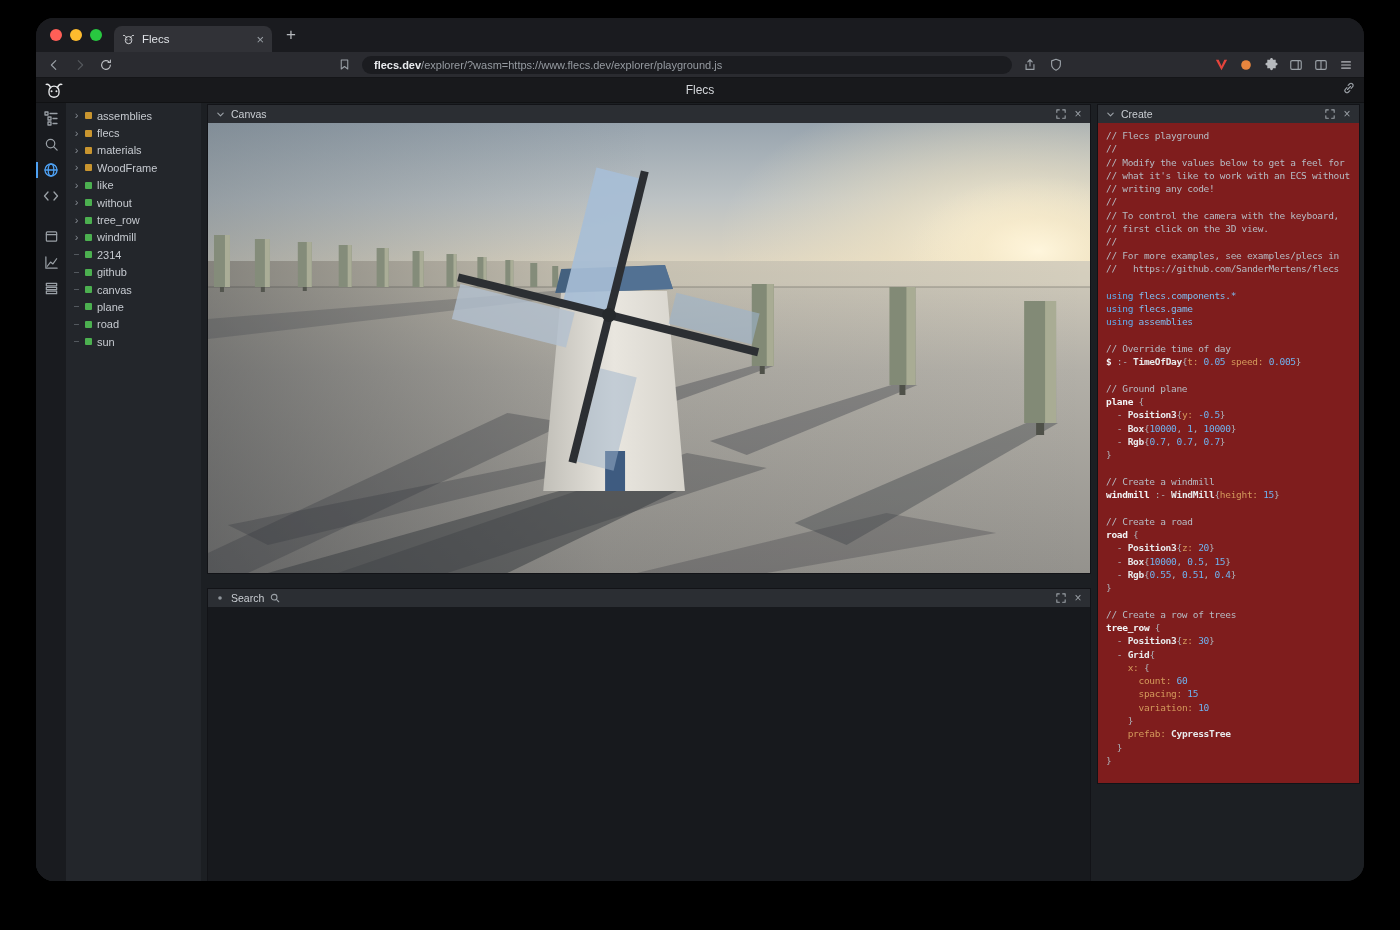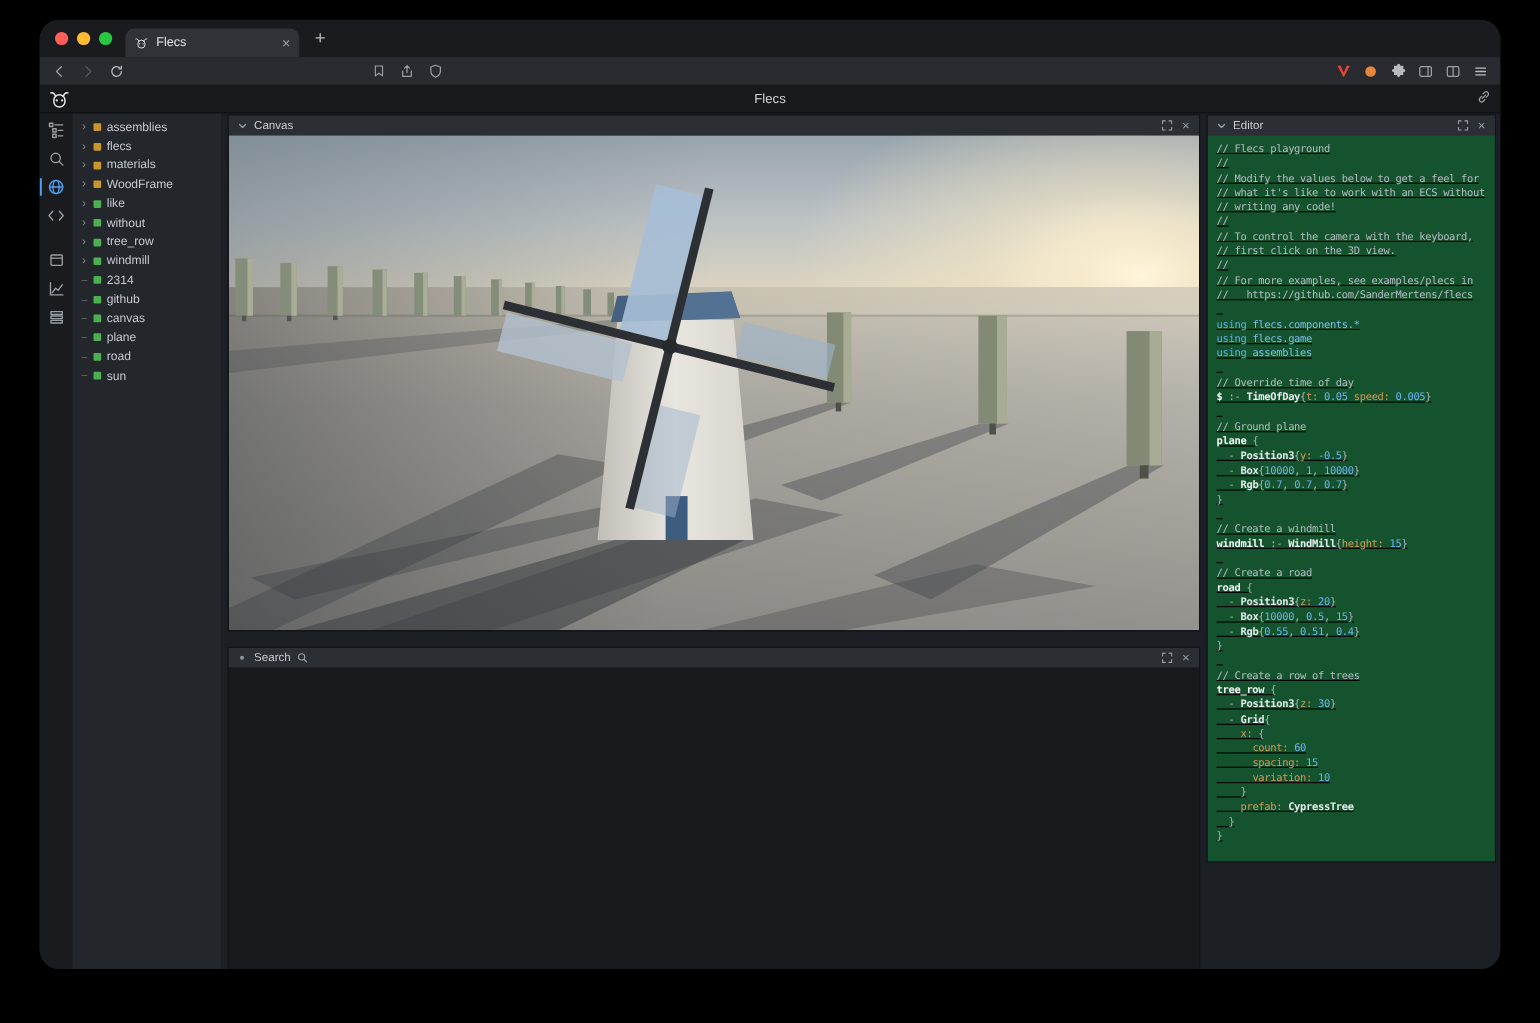--- a/index.html
+++ b/index.html
@@ -68,21 +68,21 @@
   .ph-close { color:#9aa0a6; font-size:12px; line-height:1; }
 
   .canvas-panel { margin-top:1px; }
   .canvas-body { height:450px; position:relative; overflow:hidden; }
   .canvas-body svg { display:block; }
 
   .search-panel { margin-top:14px;text-align:right; }
   .search-body { height:275px; background:#17191d; }
 
   .editor-panel { margin-top:1px; }
-  .editor-body { height:660px; background:#14532d; padding:6px 0 0 8px; overflow:hidden;text-decoration:underline; }
+  .editor-body { height:660px; background:#7f1d1d; padding:6px 0 0 8px; overflow:hidden; }
   .code { font-family:"DejaVu Sans Mono","Liberation Mono",monospace; font-size:9.5px;
           letter-spacing:-0.3px; line-height:13.3px; }
   .cl { height:13.3px; white-space:pre; }
   .cm  { color:#b6bcc4; }
   .kw  { color:#5fb0f2; }
   .mod { color:#7fbef2; }
   .ent { color:#f3f5f7; font-weight:bold; }
   .ty  { color:#e8eaec; font-weight:bold;text-align:right; }
   .prop{ color:#d49a5c; }
   .num { color:#6fb3f0; }
@@ -134,20 +134,24 @@
       <svg class="ic lite" width="14" height="14" viewBox="0 0 16 16">
           <path d="M13 8 a5 5 0 1 1 -1.5 -3.6"></path>
           <path d="M13 2.5 v2.7 h-2.7"></path>
         </svg>
       </span>
     <span class="nav-ic" style="margin-left:212px;">
       <svg class="ic" width="13" height="13" viewBox="0 0 16 16">
           <path d="M4 2.5 h8 v11 l-4 -3 -4 3 z"></path>
         </svg>
       </span>
+    <div class="urlfield" style="margin-left:0;">
+      <span class="url-domain">flecs.dev</span>
+        <span class="url-rest">/explorer/?wasm=https://www.flecs.dev/explorer/playground.js</span>
+    </div>
     <span class="nav-ic">
       <svg class="ic" width="14" height="14" viewBox="0 0 16 16">
           <path d="M8 2 v7 M5.5 4.5 L8 2 l2.5 2.5 M3.5 7.5 v5.5 h9 v-5.5"></path>
         </svg>
       </span>
     <span class="nav-ic">
       <svg class="ic" width="14" height="14" viewBox="0 0 16 16">
           <path d="M8 1.5 l5 1.8 v4.2 c0 3 -2.2 5.2 -5 6.5 C5.2 12.7 3 10.5 3 7.5 V3.3 z"></path>
         </svg>
       </span>
@@ -492,21 +496,21 @@
     </div>
 
     <div class="rightcol">
       <section class="panel editor-panel">
         <div class="panel-header">
           <span class="ph-icon">
             <svg class="ic" width="9" height="9" viewBox="0 0 10 10">
                 <path d="M2 3.5 L5 6.5 L8 3.5"></path>
               </svg>
             </span>
-          <span>Editor</span>
+          <span>Create</span>
           <span class="ph-spacer"></span>
           <span class="ph-icon">
             <svg class="ic" width="10" height="10" viewBox="0 0 12 12">
                 <path d="M1 4 V1 H4 M8 1 H11 V4 M11 8 V11 H8 M4 11 H1 V8"></path>
               </svg>
             </span>
           <span class="ph-icon ph-close">×</span>
         </div>
         <div class="editor-body">
           <pre class="code"><div class="cl"><span class="cm">// Flecs playground</span></div><div class="cl"><span class="cm">//</span></div><div class="cl"><span class="cm">// Modify the values below to get a feel for</span></div><div class="cl"><span class="cm">// what it's like to work with an ECS without</span></div><div class="cl"><span class="cm">// writing any code!</span></div><div class="cl"><span class="cm">//</span></div><div class="cl"><span class="cm">// To control the camera with the keyboard,</span></div><div class="cl"><span class="cm">// first click on the 3D view.</span></div><div class="cl"><span class="cm">//</span></div><div class="cl"><span class="cm">// For more examples, see examples/plecs in</span></div><div class="cl"><span class="cm">//   https://github.com/SanderMertens/flecs</span></div><div class="cl">&nbsp;</div><div class="cl"><span class="kw">using</span><span class="pl"> </span><span class="mod">flecs.components.*</span></div><div class="cl"><span class="kw">using</span><span class="pl"> </span><span class="mod">flecs.game</span></div><div class="cl"><span class="kw">using</span><span class="pl"> </span><span class="mod">assemblies</span></div><div class="cl">&nbsp;</div><div class="cl"><span class="cm">// Override time of day</span></div><div class="cl"><span class="ent">$</span><span class="pl"> :- </span><span class="ty">TimeOfDay</span><span class="pl">{</span><span class="prop">t:</span><span class="pl"> </span><span class="num">0.05</span><span class="pl"> </span><span class="prop">speed:</span><span class="pl"> </span><span class="num">0.005</span><span class="pl">}</span></div><div class="cl">&nbsp;</div><div class="cl"><span class="cm">// Ground plane</span></div><div class="cl"><span class="ent">plane</span><span class="pl"> {</span></div><div class="cl"><span class="pl">  - </span><span class="ty">Position3</span><span class="pl">{</span><span class="prop">y:</span><span class="pl"> </span><span class="num">-0.5</span><span class="pl">}</span></div><div class="cl"><span class="pl">  - </span><span class="ty">Box</span><span class="pl">{</span><span class="num">10000</span><span class="pl">, </span><span class="num">1</span><span class="pl">, </span><span class="num">10000</span><span class="pl">}</span></div><div class="cl"><span class="pl">  - </span><span class="ty">Rgb</span><span class="pl">{</span><span class="num">0.7</span><span class="pl">, </span><span class="num">0.7</span><span class="pl">, </span><span class="num">0.7</span><span class="pl">}</span></div><div class="cl"><span class="pl">}</span></div><div class="cl">&nbsp;</div><div class="cl"><span class="cm">// Create a windmill</span></div><div class="cl"><span class="ent">windmill</span><span class="pl"> :- </span><span class="ty">WindMill</span><span class="pl">{</span><span class="prop">height:</span><span class="pl"> </span><span class="num">15</span><span class="pl">}</span></div><div class="cl">&nbsp;</div><div class="cl"><span class="cm">// Create a road</span></div><div class="cl"><span class="ent">road</span><span class="pl"> {</span></div><div class="cl"><span class="pl">  - </span><span class="ty">Position3</span><span class="pl">{</span><span class="prop">z:</span><span class="pl"> </span><span class="num">20</span><span class="pl">}</span></div><div class="cl"><span class="pl">  - </span><span class="ty">Box</span><span class="pl">{</span><span class="num">10000</span><span class="pl">, </span><span class="num">0.5</span><span class="pl">, </span><span class="num">15</span><span class="pl">}</span></div><div class="cl"><span class="pl">  - </span><span class="ty">Rgb</span><span class="pl">{</span><span class="num">0.55</span><span class="pl">, </span><span class="num">0.51</span><span class="pl">, </span><span class="num">0.4</span><span class="pl">}</span></div><div class="cl"><span class="pl">}</span></div><div class="cl">&nbsp;</div><div class="cl"><span class="cm">// Create a row of trees</span></div><div class="cl"><span class="ent">tree_row</span><span class="pl"> {</span></div><div class="cl"><span class="pl">  - </span><span class="ty">Position3</span><span class="pl">{</span><span class="prop">z:</span><span class="pl"> </span><span class="num">30</span><span class="pl">}</span></div><div class="cl"><span class="pl">  - </span><span class="ty">Grid</span><span class="pl">{</span></div><div class="cl"><span class="pl">    </span><span class="prop">x:</span><span class="pl"> {</span></div><div class="cl"><span class="pl">      </span><span class="prop">count:</span><span class="pl"> </span><span class="num">60</span></div><div class="cl"><span class="pl">      </span><span class="prop">spacing:</span><span class="pl"> </span><span class="num">15</span></div><div class="cl"><span class="pl">      </span><span class="prop">variation:</span><span class="pl"> </span><span class="num">10</span></div><div class="cl"><span class="pl">    }</span></div><div class="cl"><span class="pl">    </span><span class="prop">prefab:</span><span class="pl"> </span><span class="ty">CypressTree</span></div><div class="cl"><span class="pl">  }</span></div><div class="cl"><span class="pl">}</span></div></pre>

